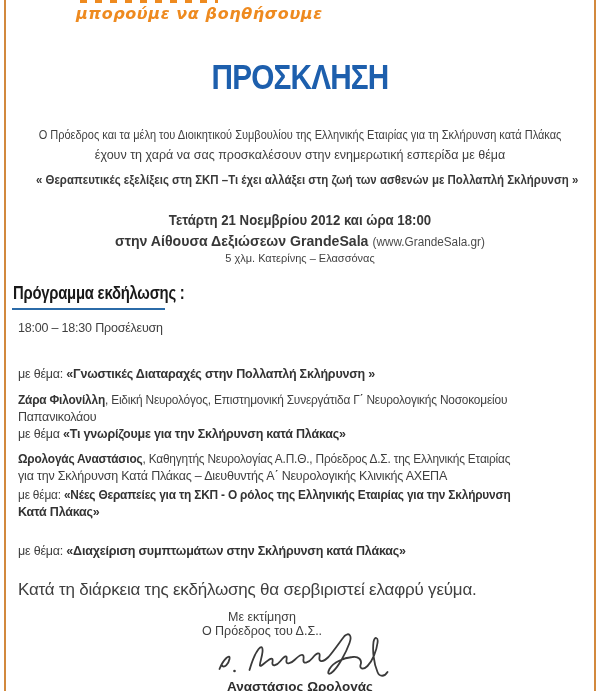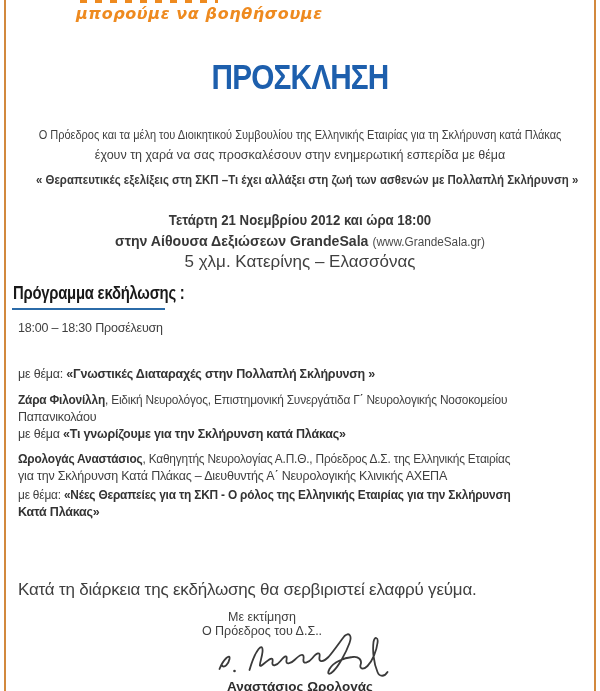--- a/index.html
+++ b/index.html
@@ -32,21 +32,21 @@
     color:#ee8a1f; letter-spacing:0.6px; white-space:nowrap;
   }
   .main-title {
     top:57px; font-size:35px; font-weight:bold; color:#1d5fad; letter-spacing:-1px;
   }
   .intro { font-size:12.5px; color:#3f3f3f; }
   .intro-theme { font-size:13px; font-weight:bold; color:#3a3a3a; }
   .date-line { font-size:15px; font-weight:bold; color:#383838; }
   .venue-bold { font-size:15px; font-weight:bold; color:#383838; }
   .venue-site { font-size:12.5px; color:#4a4a4a; }
-  .km-line { font-size:17px; }
+  .km-line { font-size:11px; }
 
   .program-heading {
     position:absolute; top:283px; left:13px;
     font-size:17.5px; font-weight:bold; color:#191919;
     letter-spacing:-0.3px; white-space:nowrap;
   }
   .heading-underline {
     position:absolute; top:308px; left:12px; width:153px; height:2px; background:#2b6ba8;
   }
   .arrival-time { }
@@ -106,20 +106,23 @@
     <b class="name">Ωρολογάς Αναστάσιος</b><span>,  Καθηγητής Νευρολογίας Α.Π.Θ.,  Πρόεδρος Δ.Σ. της Ελληνικής Εταιρίας</span>
   </div>
   <div class="left-line prog" style="top:469px">για την Σκλήρυνση Κατά Πλάκας – Διευθυντής Α΄ Νευρολογικής Κλινικής ΑΧΕΠΑ</div>
   <div class="left-line prog olx95" style="top:488px">
     <span>με θέμα:  </span><b>«Νέες Θεραπείες για τη ΣΚΠ -  Ο ρόλος της Ελληνικής Εταιρίας για την Σκλήρυνση</b>
   </div>
   <div class="left-line prog" style="top:505px">
     <b>Κατά Πλάκας»</b>
   </div>
 
+  <div class="left-line prog" style="top:544px">
+    <span>με θέμα: </span><b>«Διαχείριση συμπτωμάτων στην Σκλήρυνση κατά Πλάκας»</b>
+  </div>
 
   <div class="left-line meal-line" style="top:580px">Κατά τη διάρκεια της εκδήλωσης θα σερβιριστεί  ελαφρύ γεύμα.</div>
 
   <div class="center-line closing-line" style="top:610px">Με  εκτίμηση</div>
   <div class="center-line closing-line" style="top:624px">Ο  Πρόεδρος του Δ.Σ..</div>
 
   <div class="signature-wrap">
     <svg width="195" height="50" viewBox="0 0 190 50" xmlns="http://www.w3.org/2000/svg">
       <path d="M12,36 C16,26 23,20 22,26 C21,31 17,35 15,33" fill="none" stroke="#3a3a3a" stroke-width="1.8" stroke-linecap="round"></path>
       <circle cx="27" cy="38" r="1.3" fill="#3a3a3a"></circle>

